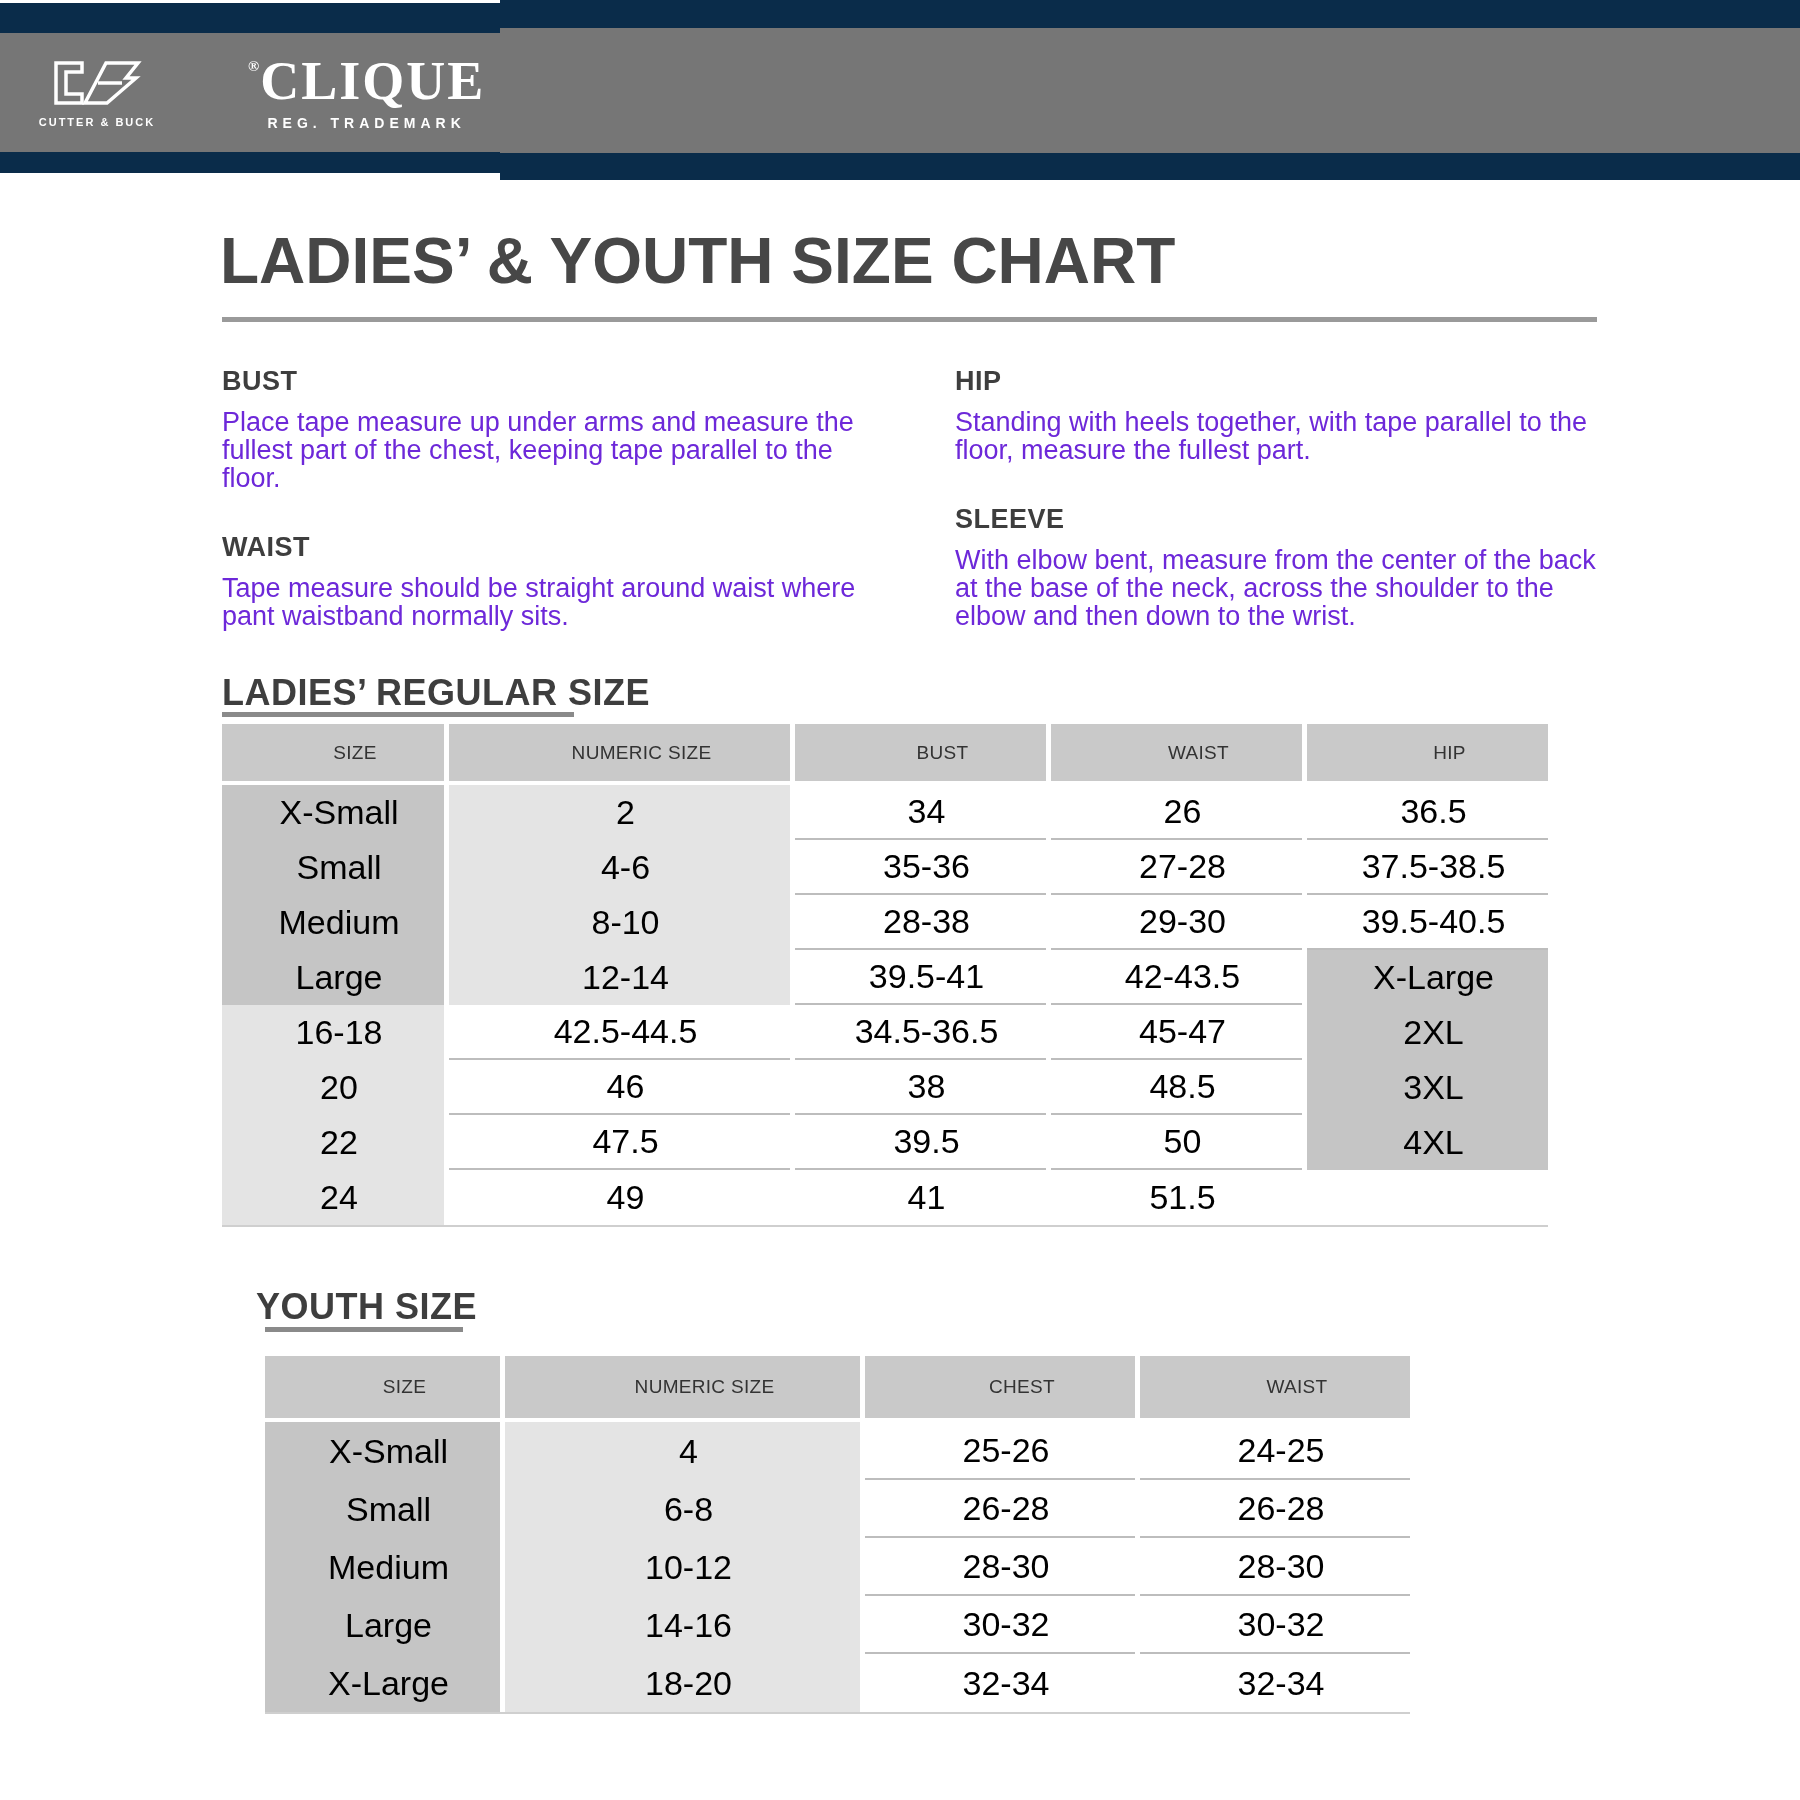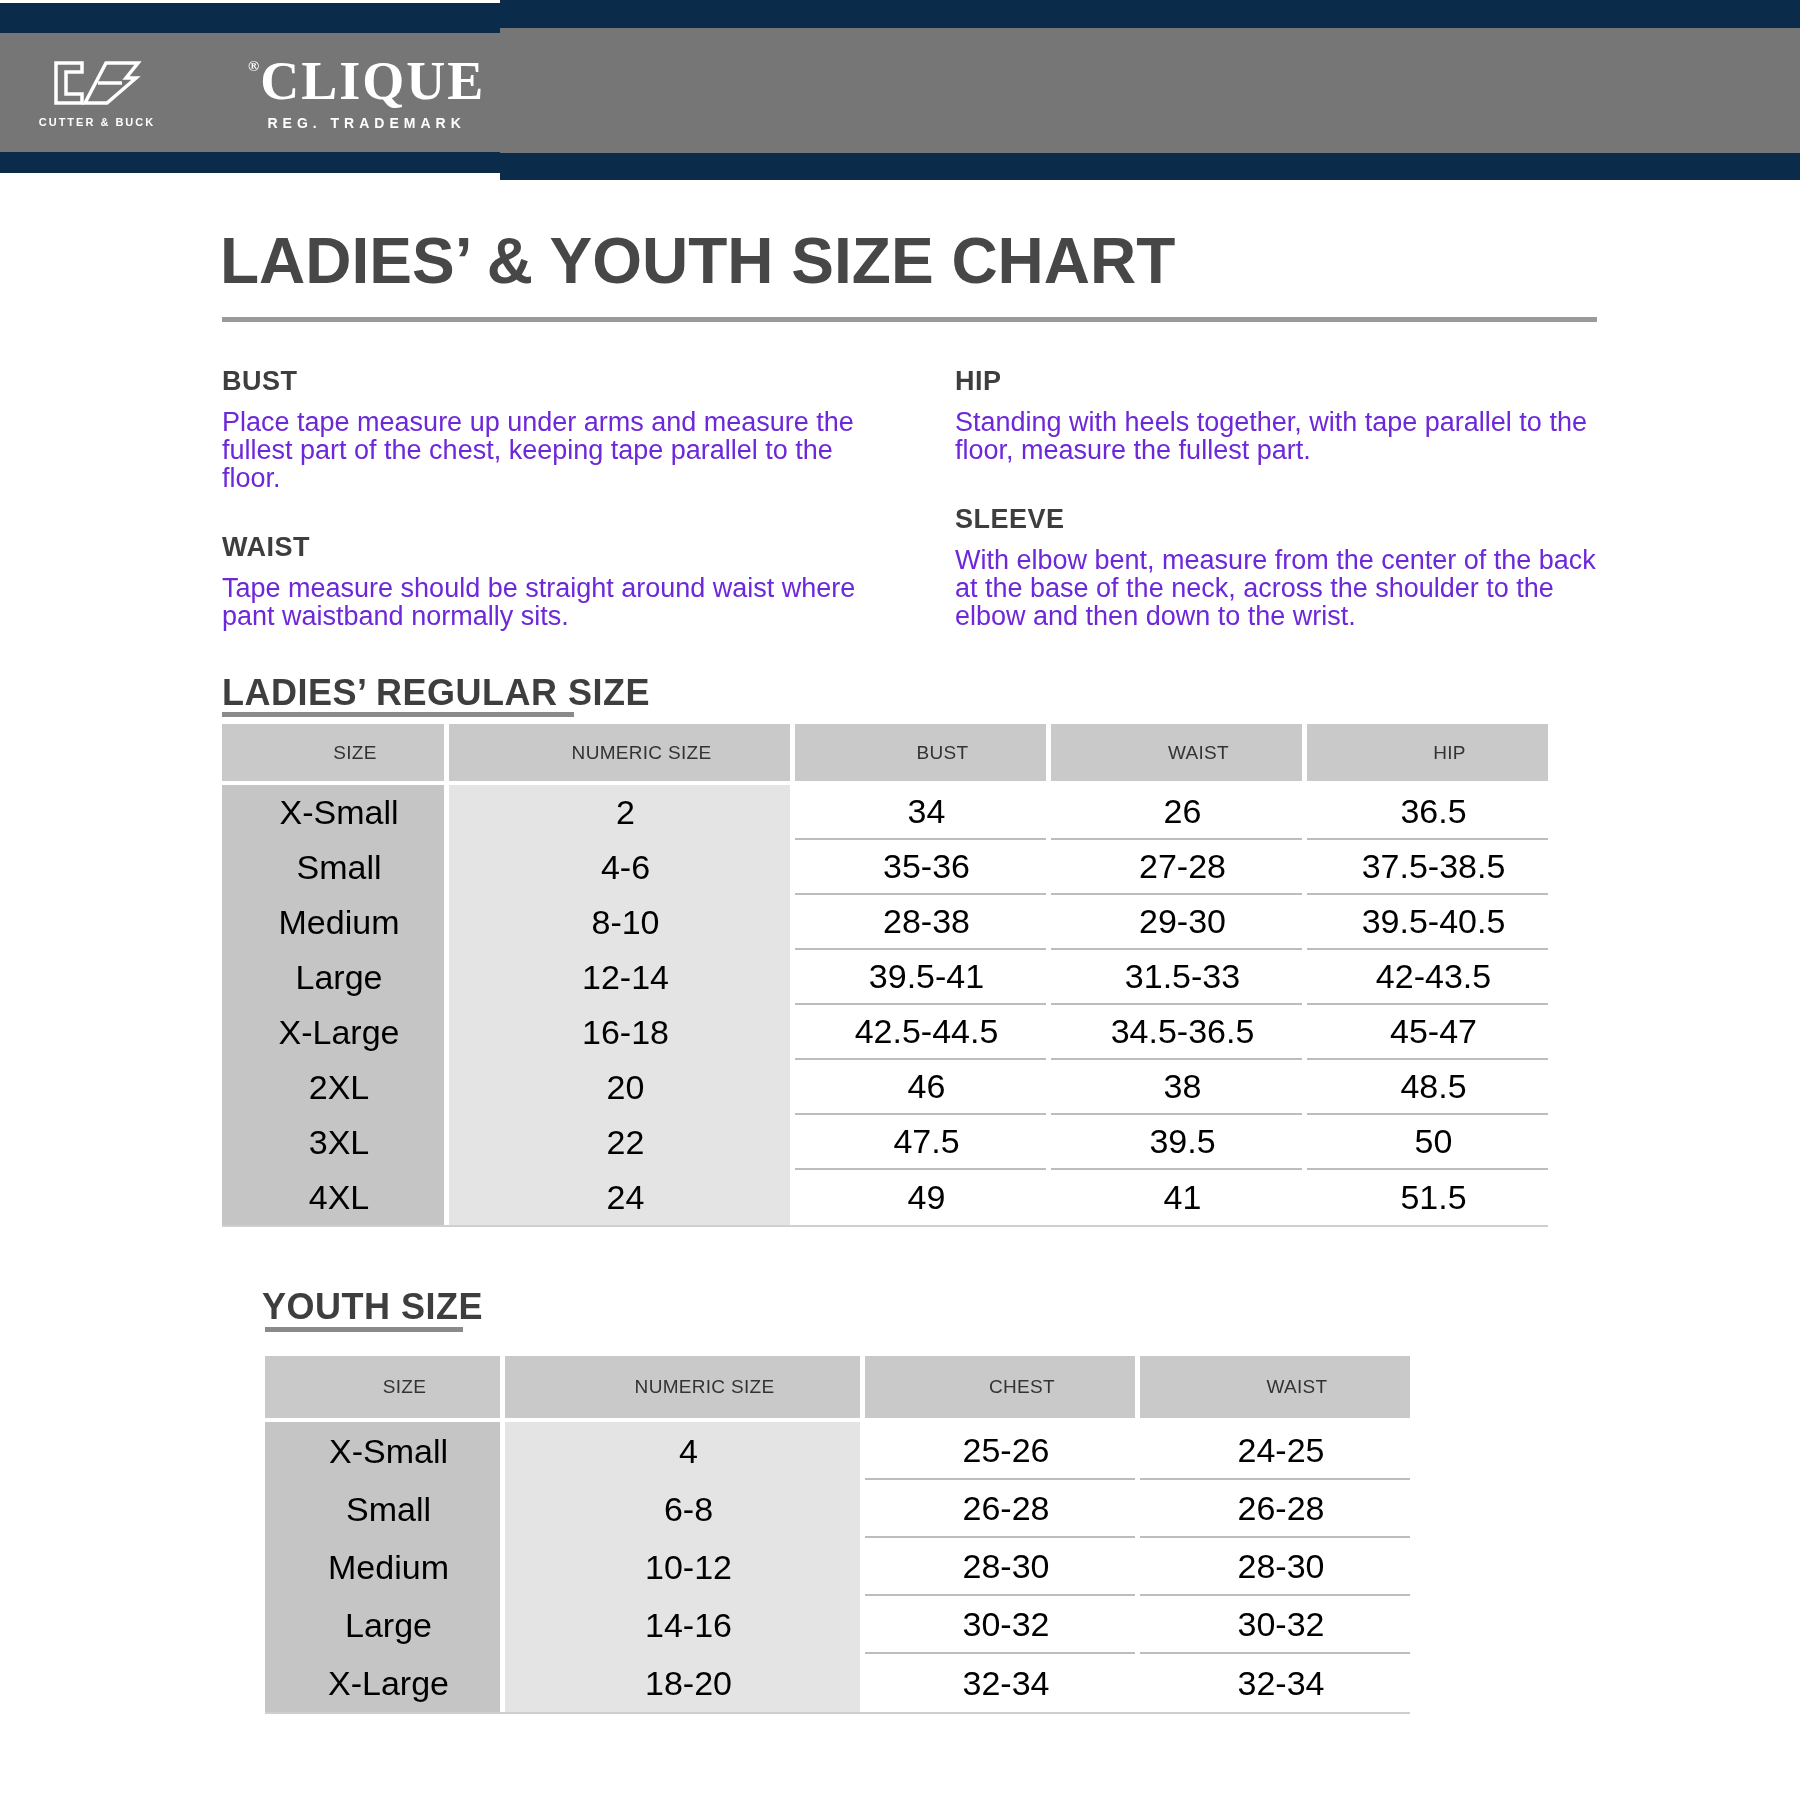--- a/index.html
+++ b/index.html
@@ -42,21 +42,21 @@
   .instr.left { left:222px; width:665px; }
   .instr.right { left:955px; width:665px; }
   .instr .block + .block { margin-top:40px; }
   .instr h3 { font-size:27px; font-weight:bold; color:#3e3e3e; margin-bottom:11px; letter-spacing:0.5px; }
   .instr p { font-size:27px; color:#6d28d9; line-height:28px; }
 
   
   .sec-h { position:absolute; font-size:36px; font-weight:bold; color:#3e3e3e; letter-spacing:0.5px; white-space:nowrap; }
   .sec-h.ladies-h { left:222px; top:672px; }
   .rule.ladies-rule { left:222px; top:712px; width:352px; background:#8a8a8a; }
-  .sec-h.youth-h { left:262px; top:1286px; }
+  .sec-h.youth-h { left:256px; top:1286px; }
   .rule.youth-rule { left:265px; top:1327px; width:198px; background:#8a8a8a; }
 
   
   .tbl { position:absolute; display:grid; column-gap:5px; border-bottom:2px solid #cfcfcf; }
   .tbl.ladies { left:222px; top:724px; grid-template-columns:222px 341px 251px 251px 241px; }
   .tbl.youth  { left:265px; top:1356px; grid-template-columns:235px 355px 270px 270px; }
   .th { background:#c9c9c9; border-bottom:4px solid #ffffff;
         display:flex; align-items:center; justify-content:center;
         font-size:19px; color:#333333; letter-spacing:0.3px;padding-left:44px; }
   .ladies .th { height:61px; }
@@ -147,21 +147,20 @@
 
     <div class="td size">Medium</div>
     <div class="td num">8-10</div>
     <div class="td val">28-38</div>
     <div class="td val">29-30</div>
     <div class="td val">39.5-40.5</div>
 
     <div class="td size">Large</div>
     <div class="td num">12-14</div>
     <div class="td val">39.5-41</div>
-    <div class="td val">31.5-33</div>
     <div class="td val">42-43.5</div>
 
     <div class="td size">X-Large</div>
     <div class="td num">16-18</div>
     <div class="td val">42.5-44.5</div>
     <div class="td val">34.5-36.5</div>
     <div class="td val">45-47</div>
 
     <div class="td size">2XL</div>
     <div class="td num">20</div>

